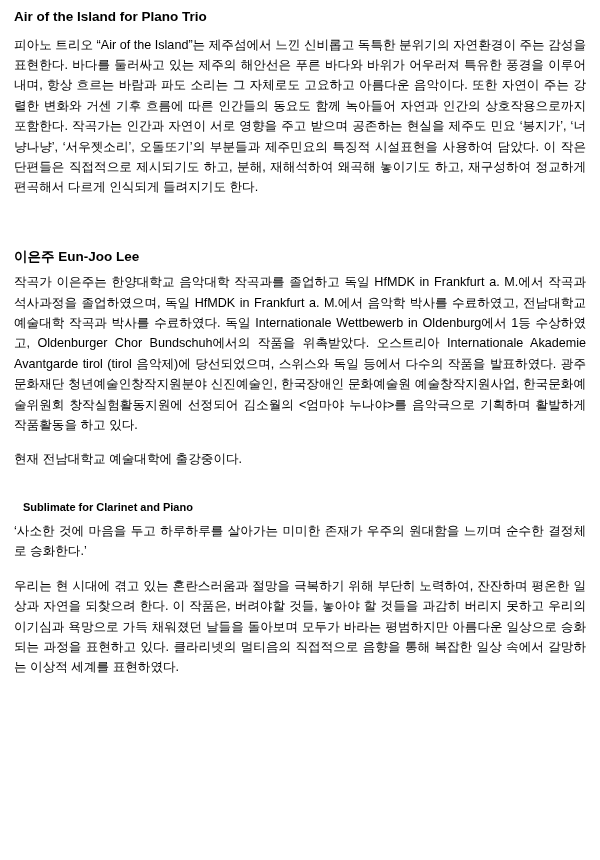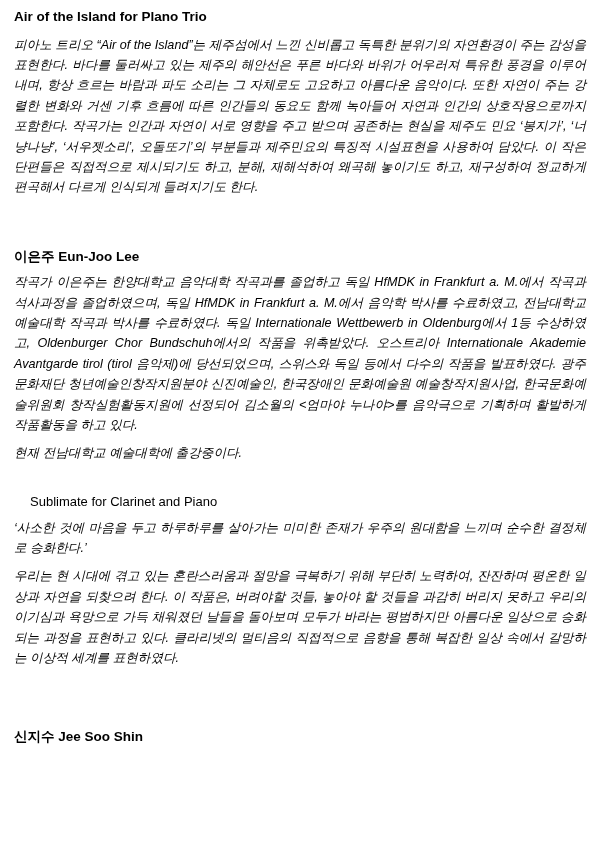--- a/index.html
+++ b/index.html
@@ -26,36 +26,35 @@
     margin: 0 0 9px 0;
     line-height: 1.3;
   }
   .h-name {
     font-size: 13.5px;
     font-weight: bold;
     margin: 16px 0 7px 0;
     line-height: 1.3;
   }
   .h-sub {
-    font-size: 13px;
-    font-weight: normal;
-    margin: 0 0 7px 16px;
+    font-size: 11px;
+    font-weight: bold;
+    margin: 0 0 7px 9px;
     line-height: 1.3;
   }
   p.body {
     font-size: 12.6px;
     line-height: 1.62;
     text-align: justify;
     text-justify: inter-character;
     margin: 0;
     word-break: break-word;
-    font-style: italic;
   }
   p.body + p.body {
-    margin-top: 8px;
+    margin-top: 14px;
   }
   .gap-sm { height: 10px; }
   .gap-lg { height: 30px; }
   .gap-xl { height: 34px; }
 </style>
 </head>
 <body>
 
 <div class="page">
 
@@ -77,16 +76,15 @@
   <div>
     <h3 class="h-sub">Sublimate for Clarinet and Piano</h3>
     <p class="body">‘사소한 것에 마음을 두고 하루하루를 살아가는 미미한 존재가 우주의 원대함을 느끼며 순수한 결정체로 승화한다.’</p>
     <p class="body">우리는 현 시대에 겪고 있는 혼란스러움과 절망을 극복하기 위해 부단히 노력하여, 잔잔하며 평온한 일상과 자연을 되찾으려 한다. 이 작품은, 버려야할 것들, 놓아야 할 것들을 과감히 버리지 못하고 우리의 이기심과 욕망으로 가득 채워졌던 날들을 돌아보며 모두가 바라는 평범하지만 아름다운 일상으로 승화되는 과정을 표현하고 있다. 클라리넷의 멀티음의 직접적으로 음향을 통해 복잡한 일상 속에서 갈망하는 이상적 세계를 표현하였다.</p>
   </div>
 
   <div class="gap-xl"></div>
   <div class="gap-sm"></div>
 
   <div>
-    <h2 class="h-name">신지수  Jee Soo Shin</h2>
   </div>
 
 </div>
 
 </body></html>

